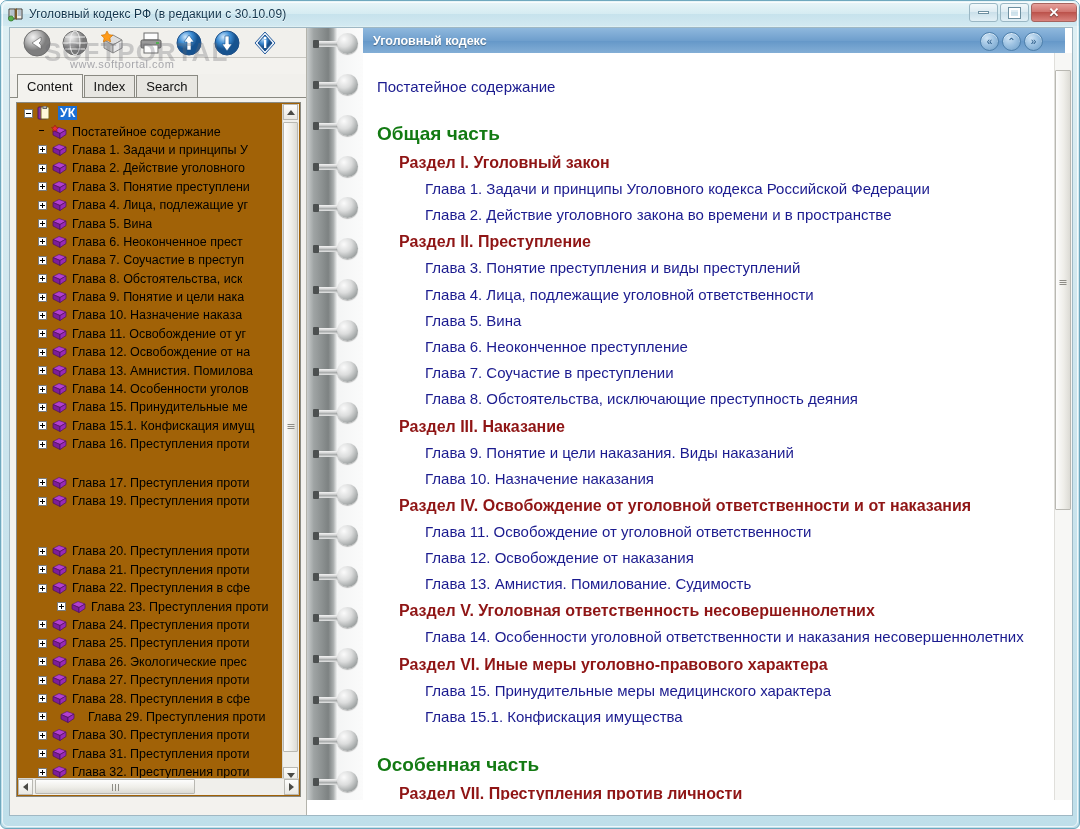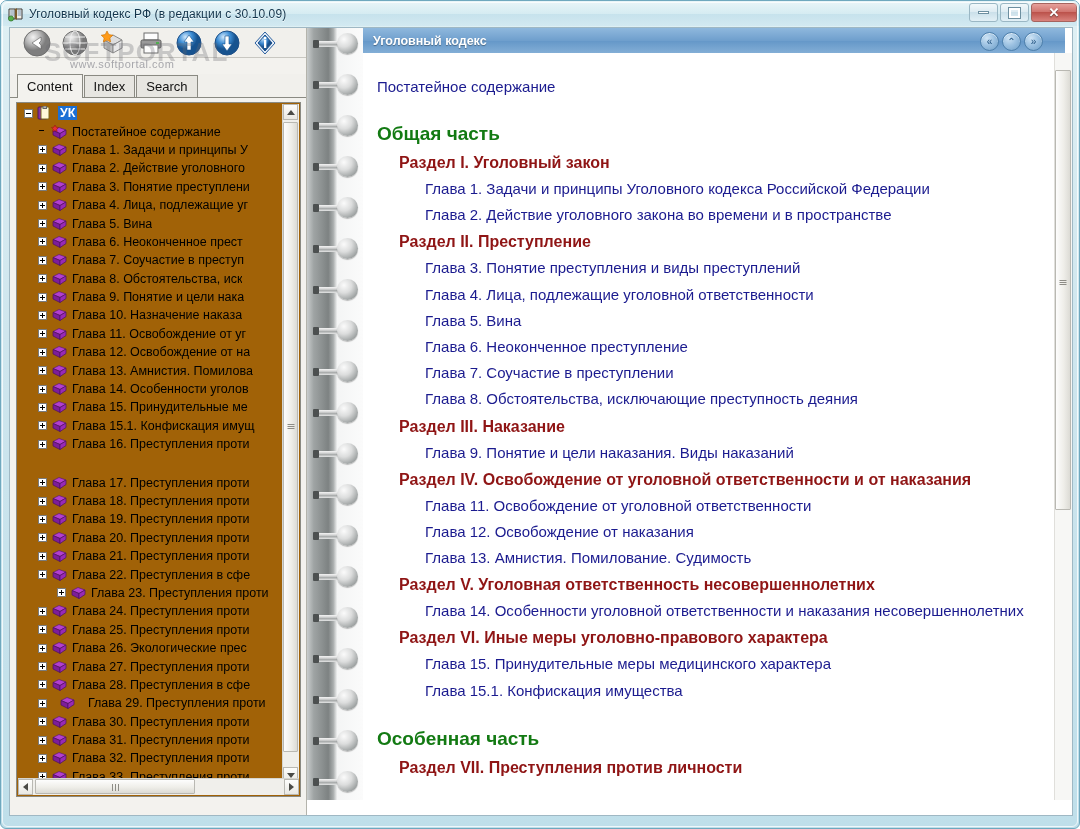--- a/index.html
+++ b/index.html
@@ -688,32 +688,23 @@
                   </svg></span>
                 <span class="tlabel">Глава 17. Преступления проти</span>
               </div>
               <div class="trow" style="padding-left: 20px;">
                 <span class="expander plus"></span>
                 <span class="ico-book"><svg width="17" height="14" viewBox="0 0 17 14">
                     <path d="M2 4.5 L8 1.5 L15 4 L9 7.5 Z" fill="#b33fd0" stroke="#5c1a70" stroke-width=".7"></path>
                     <path d="M2 4.5 V9 L9 12.5 V7.5 Z" fill="#7d1d99" stroke="#4a1060" stroke-width=".7"></path>
                     <path d="M15 4 V8.5 L9 12.5 V7.5 Z" fill="#982ab5" stroke="#4a1060" stroke-width=".7"></path>
                   </svg></span>
-                <span class="tlabel">Глава 18. Преступления проти</span>
-              </div>
-              <div class="trow" style="padding-left: 20px;">
-                <span class="expander plus"></span>
-                <span class="ico-book"><svg width="17" height="14" viewBox="0 0 17 14">
-                    <path d="M2 4.5 L8 1.5 L15 4 L9 7.5 Z" fill="#b33fd0" stroke="#5c1a70" stroke-width=".7"></path>
-                    <path d="M2 4.5 V9 L9 12.5 V7.5 Z" fill="#7d1d99" stroke="#4a1060" stroke-width=".7"></path>
-                    <path d="M15 4 V8.5 L9 12.5 V7.5 Z" fill="#982ab5" stroke="#4a1060" stroke-width=".7"></path>
-                  </svg></span>
                 <span class="tlabel">Глава 19. Преступления проти</span>
               </div>
-              <div class="trow" style="padding-left: 20px;">
+              <div class="trow" style="padding-left: 20px; margin-top: 32px;">
                 <span class="expander plus"></span>
                 <span class="ico-book"><svg width="17" height="14" viewBox="0 0 17 14">
                     <path d="M2 4.5 L8 1.5 L15 4 L9 7.5 Z" fill="#b33fd0" stroke="#5c1a70" stroke-width=".7"></path>
                     <path d="M2 4.5 V9 L9 12.5 V7.5 Z" fill="#7d1d99" stroke="#4a1060" stroke-width=".7"></path>
                     <path d="M15 4 V8.5 L9 12.5 V7.5 Z" fill="#982ab5" stroke="#4a1060" stroke-width=".7"></path>
                   </svg></span>
                 <span class="tlabel">Глава 20. Преступления проти</span>
               </div>
               <div class="trow" style="padding-left: 20px;">
                 <span class="expander plus"></span>
@@ -995,20 +986,21 @@
             <div class="h-chapter">Глава 2. Действие уголовного закона во времени и в пространстве</div>
             <div class="h-section">Раздел II. Преступление</div>
             <div class="h-chapter">Глава 3. Понятие преступления и виды преступлений</div>
             <div class="h-chapter">Глава 4. Лица, подлежащие уголовной ответственности</div>
             <div class="h-chapter">Глава 5. Вина</div>
             <div class="h-chapter">Глава 6. Неоконченное преступление</div>
             <div class="h-chapter">Глава 7. Соучастие в преступлении</div>
             <div class="h-chapter">Глава 8. Обстоятельства, исключающие преступность деяния</div>
             <div class="h-section">Раздел III. Наказание</div>
             <div class="h-chapter">Глава 9. Понятие и цели наказания. Виды наказаний</div>
+            <div class="h-chapter">Глава 10. Назначение наказания</div>
             <div class="h-section">Раздел IV. Освобождение от уголовной ответственности и от наказания</div>
             <div class="h-chapter">Глава 11. Освобождение от уголовной ответственности</div>
             <div class="h-chapter">Глава 12. Освобождение от наказания</div>
             <div class="h-chapter">Глава 13. Амнистия. Помилование. Судимость</div>
             <div class="h-section">Раздел V. Уголовная ответственность несовершеннолетних</div>
             <div class="h-chapter">Глава 14. Особенности уголовной ответственности и наказания несовершеннолетних</div>
             <div class="h-section">Раздел VI. Иные меры уголовно-правового характера</div>
             <div class="h-chapter">Глава 15. Принудительные меры медицинского характера</div>
             <div class="h-chapter">Глава 15.1. Конфискация имущества</div>
             <div class="h-part">Особенная часть</div>

